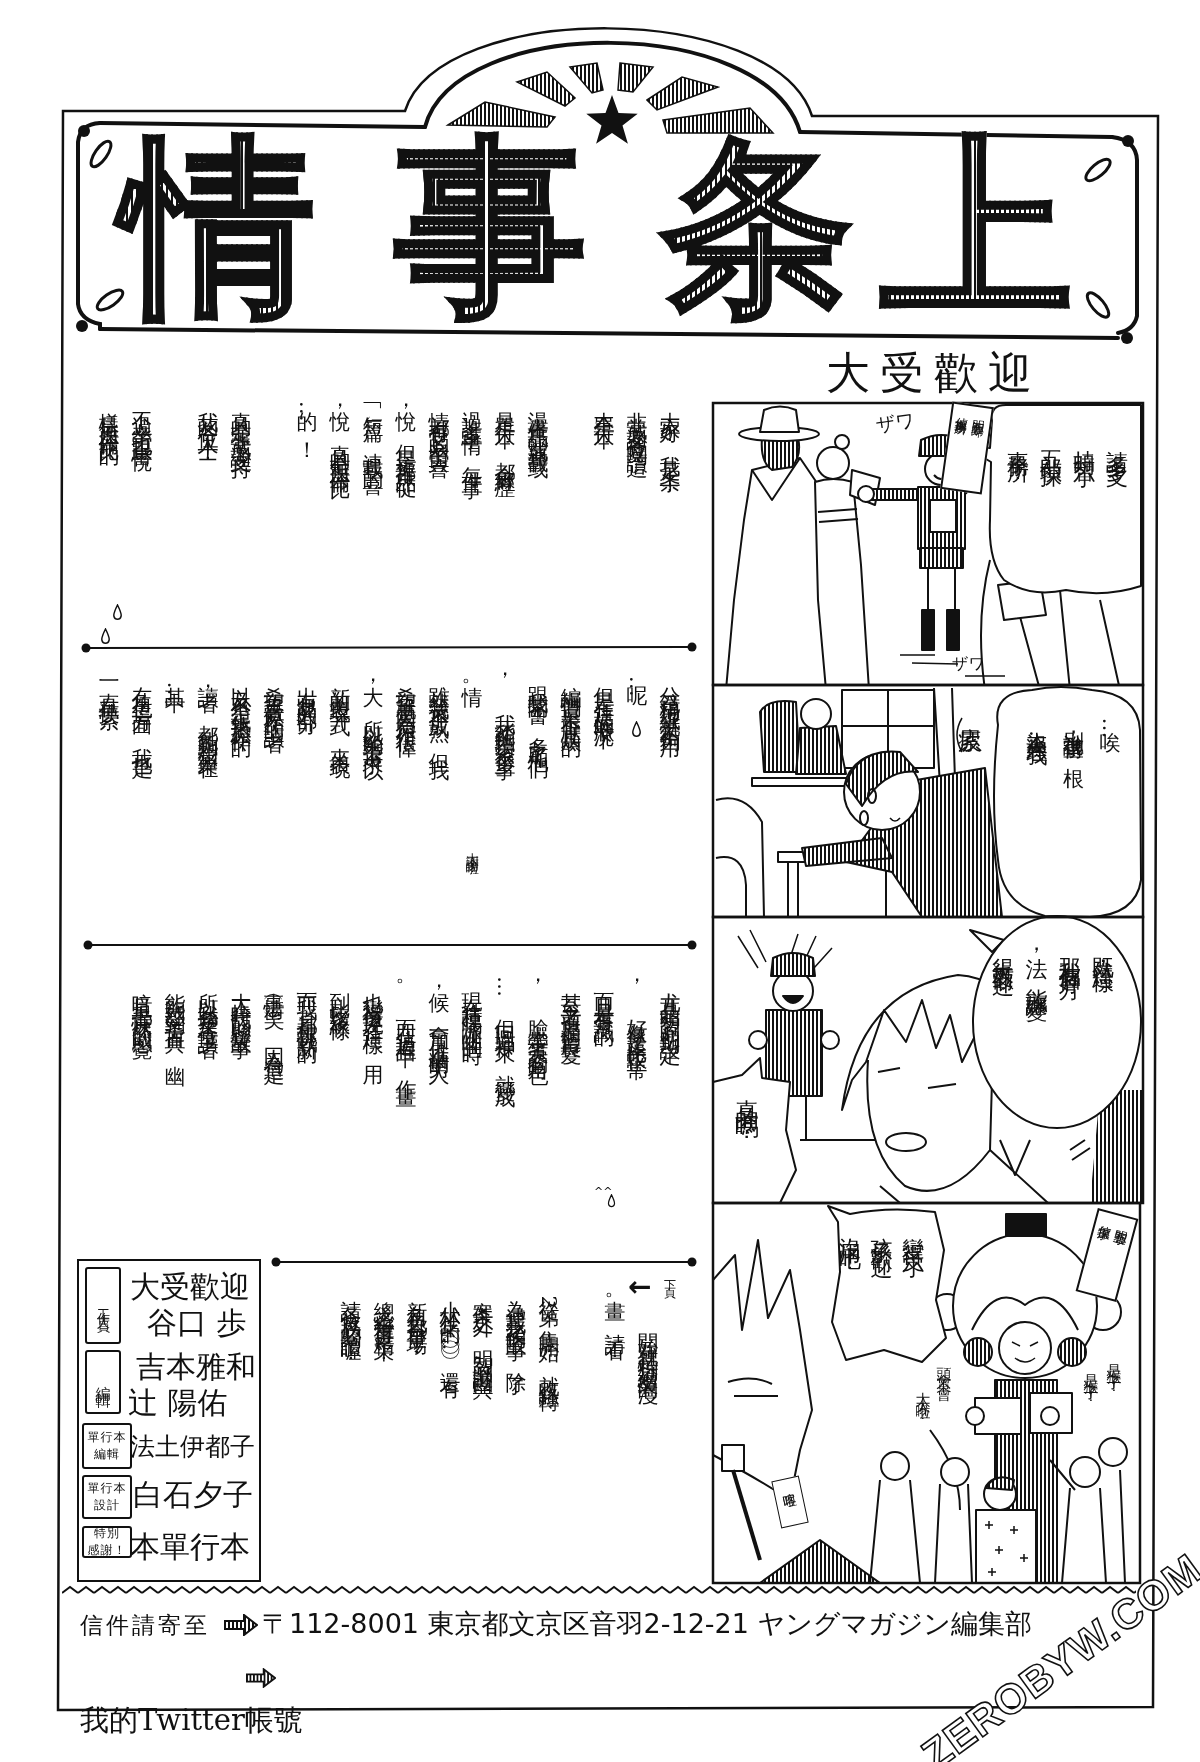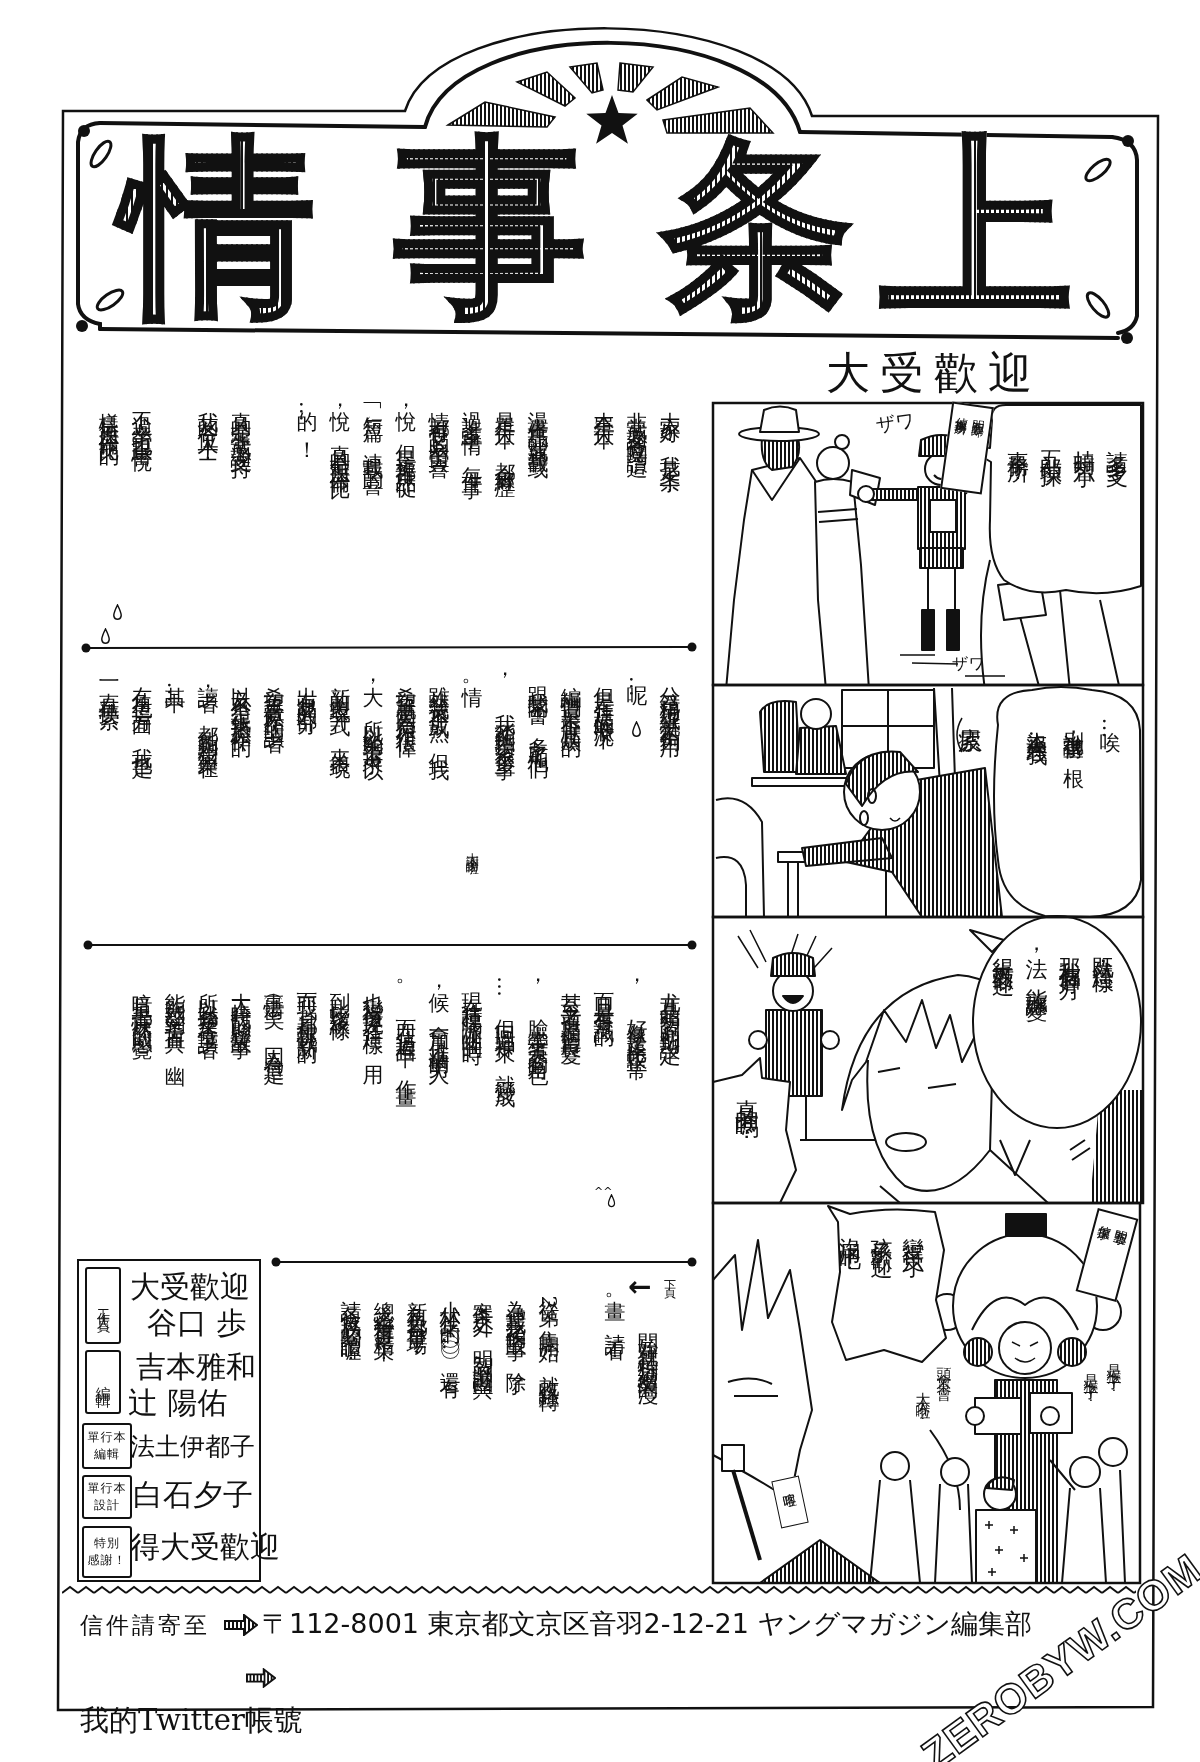--- a/index.html
+++ b/index.html
@@ -316,29 +316,29 @@
 請各位務必閱讀喔！</div>
   </div>
 
   <div class="credits-box"></div>
   <div class="cr-label cr-v" style="left:85px;top:1267px;width:36px;height:77px;">工作人員</div>
   <div class="cr-label cr-v" style="left:85px;top:1350px;width:36px;height:64px;font-size:15px;letter-spacing:8px;">編輯</div>
   <div class="cr-label cr-h" style="left:82px;top:1423px;width:50px;height:46px;">單行本
 編輯</div>
   <div class="cr-label cr-h" style="left:82px;top:1475px;width:50px;height:44px;">單行本
 設計</div>
-  <div class="cr-label cr-h" style="left:82px;top:1526px;width:50px;height:52px;">特別
+  <div class="cr-label cr-h" style="left:82px;top:1526px;width:50px;height:32px;">特別
 感謝！</div>
   <div class="cr-name" style="left:130px;top:1270px;">大受歡迎</div>
   <div class="cr-name" style="left:126px;top:1306px;margin-left:21px;">谷口 歩</div>
   <div class="cr-name" style="left:136px;top:1350px;">吉本雅和</div>
   <div class="cr-name" style="left:128px;top:1386px;">辻 陽佑</div>
   <div class="cr-name" style="left:130px;top:1430px;font-size:25px;">法土伊都子</div>
   <div class="cr-name" style="left:133px;top:1478px;">白石夕子</div>
-  <div class="cr-name" style="left:130px;top:1530px;">得大受歡迎</div>
+  <div class="cr-name" style="left:130px;top:1530px;">本單行本</div>
 
   <div class="contact-label" style="left:80px;top:1610px;">信件請寄至</div>
   <svg class="icon" style="left:224px;top:1614px;" width="34" height="22" viewBox="0 0 34 22">
       <path d="M1 7 L20 7 L20 1 L33 11 L20 21 L20 15 L1 15 Z" fill="url(#hatch)" stroke="#111" stroke-width="2"></path>
     </svg>
   <div class="abs hand" style="left:262px;top:1606px;font-size:27px;line-height:36px;">〒112-8001 東京都文京区音羽2-12-21 ヤングマガジン編集部</div>
   <div class="contact-label" style="left:80px;top:1705px;font-size:29px;letter-spacing:0;">我的Twitter帳號</div>
   <svg class="icon" style="left:246px;top:1668px;" width="30" height="20" viewBox="0 0 34 22">
       <path d="M1 7 L20 7 L20 1 L33 11 L20 21 L20 15 L1 15 Z" fill="url(#hatch)" stroke="#111" stroke-width="2"></path>
     </svg>

